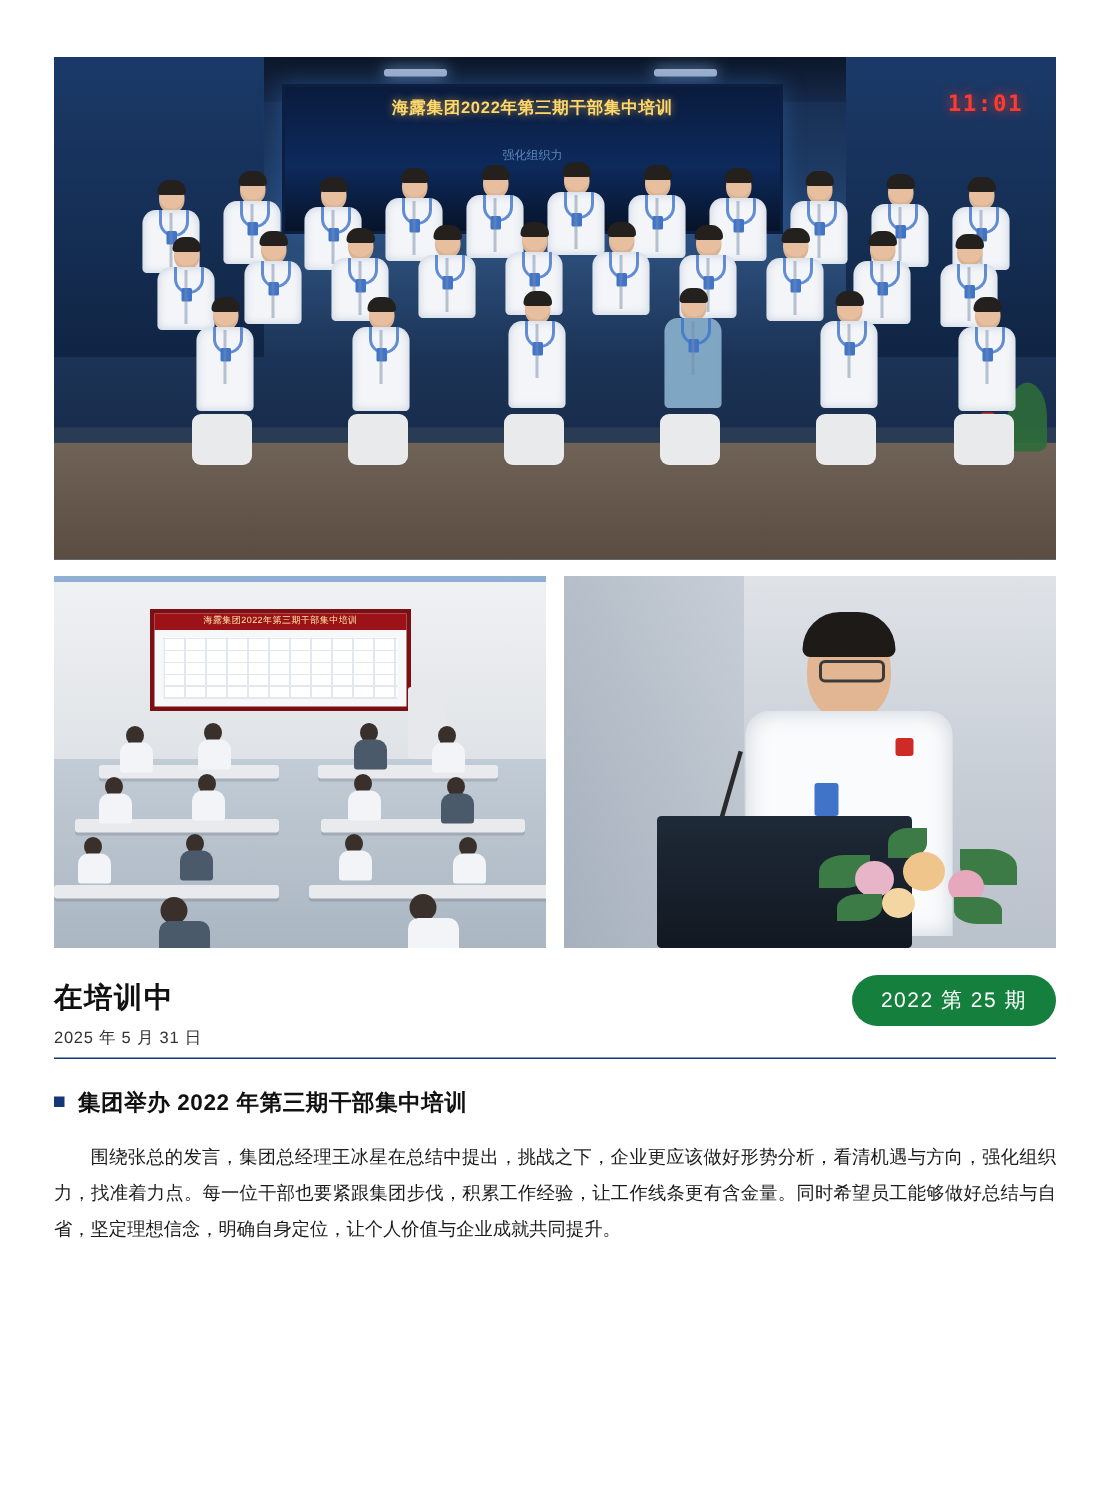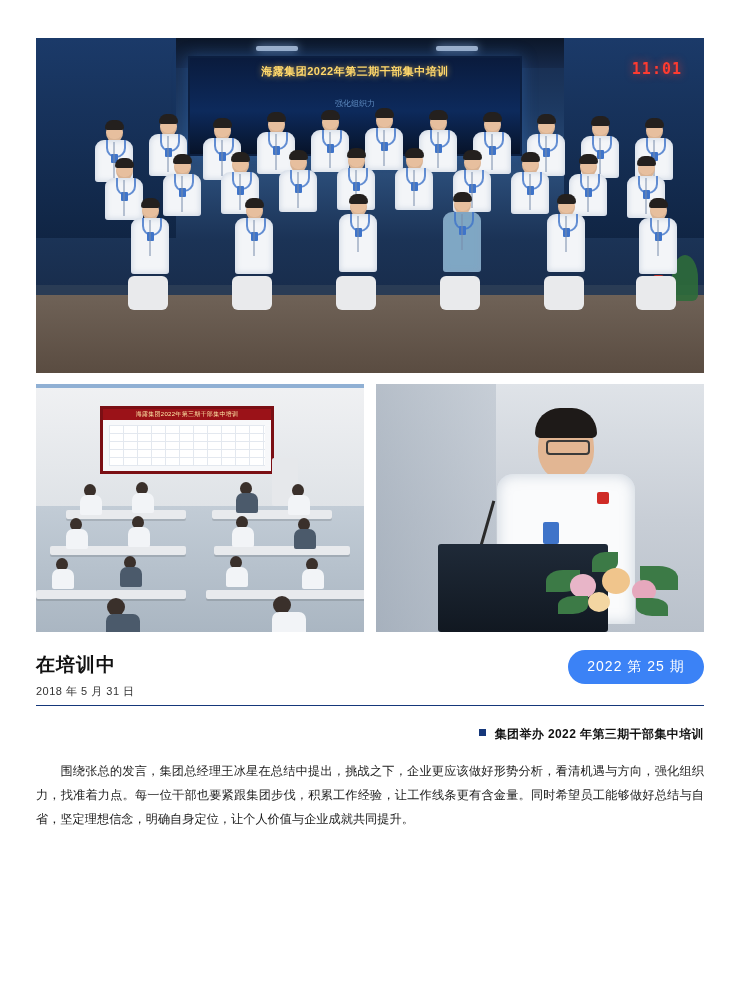--- a/index.html
+++ b/index.html
@@ -176,32 +176,32 @@
     position:absolute; left:36px; top:652px;
     font-size:19px; font-weight:bold; letter-spacing:1px; color:#111;
   }
   .date {
     position:absolute; left:36px; top:684px;
     font-size:11px; color:#333; letter-spacing:.5px;
   }
   .issue-badge {
     position:absolute; right:36px; top:650px;
     width:136px; height:34px; border-radius:17px;
-    background:#3b82f6; color:#fff;
+    background:#15803d; color:#fff;
     display:flex; align-items:center; justify-content:center;
     font-size:14px; letter-spacing:1px;
   }
   .rule {
     position:absolute; left:36px; right:36px; top:705px; height:1px; background:#15377a;
   }
 
   
   .headline {
     position:absolute; left:36px; top:726px; right:36px;
-    font-size:12px; font-weight:bold; color:#111; letter-spacing:.4px;text-align:right;
+    font-size:15px; font-weight:bold; color:#111; letter-spacing:.4px;
   }
   .headline .sq {
     display:inline-block; width:7px; height:7px; background:#15377a;
     margin-right:9px; vertical-align:2px;
   }
   .body {
     position:absolute; left:36px; right:36px; top:760px;
   }
   .body p {
     margin: 0 0 10px 0;
@@ -538,21 +538,21 @@
       <span class="fl" style="left:30px; top:30px; width:26px; height:24px; background:#e8b5c8"></span>
       <span class="fl" style="left:62px; top:24px; width:28px; height:26px; background:#f0c58c"></span>
       <span class="fl" style="left:92px; top:36px; width:24px; height:22px; background:#e6a8bd"></span>
       <span class="fl" style="left:48px; top:48px; width:22px; height:20px; background:#f3d6a2"></span>
       <span class="leaf" style="left:18px; top:52px; width:30px; height:18px"></span>
       <span class="leaf" style="left:96px; top:54px; width:32px; height:18px; transform:scaleX(-1)"></span>
     </div>
   </div>
 
   <div class="dept">在培训中</div>
-  <div class="date">2018 年 5 月 31 日</div>
+  <div class="date">2025 年 5 月 31 日</div>
   <div class="issue-badge">2022  第 25 期</div>
   <div class="rule"></div>
 
   <div class="headline">
     <span class="sq"></span><span>集团举办 2022 年第三期干部集中培训</span>
   </div>
 
   <div class="body">
     <p>围绕张总的发言，集团总经理王冰星在总结中提出，挑战之下，企业更应该做好形势分析，看清机遇与方向，强化组织力，找准着力点。每一位干部也要紧跟集团步伐，积累工作经验，让工作线条更有含金量。同时希望员工能够做好总结与自省，坚定理想信念，明确自身定位，让个人价值与企业成就共同提升。</p>
   </div>

